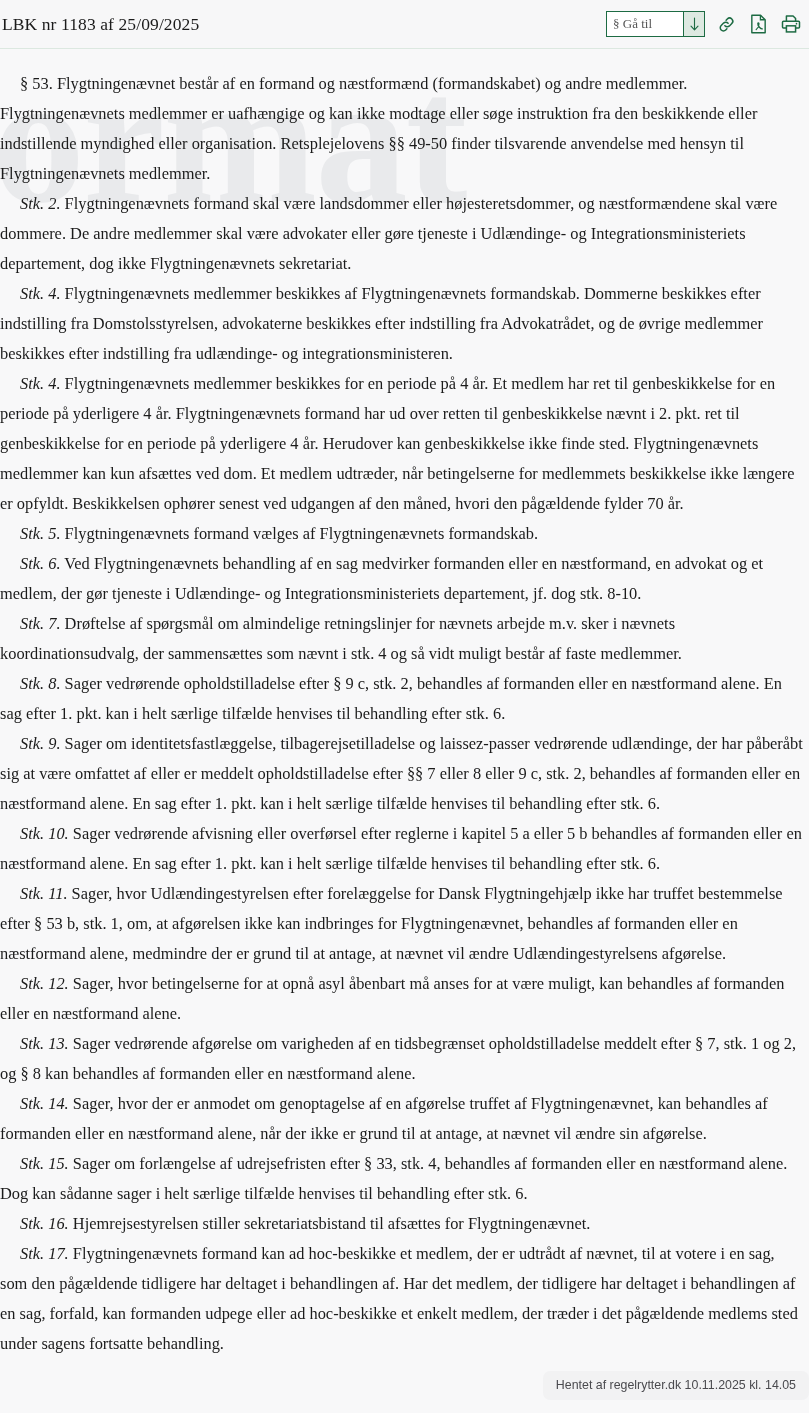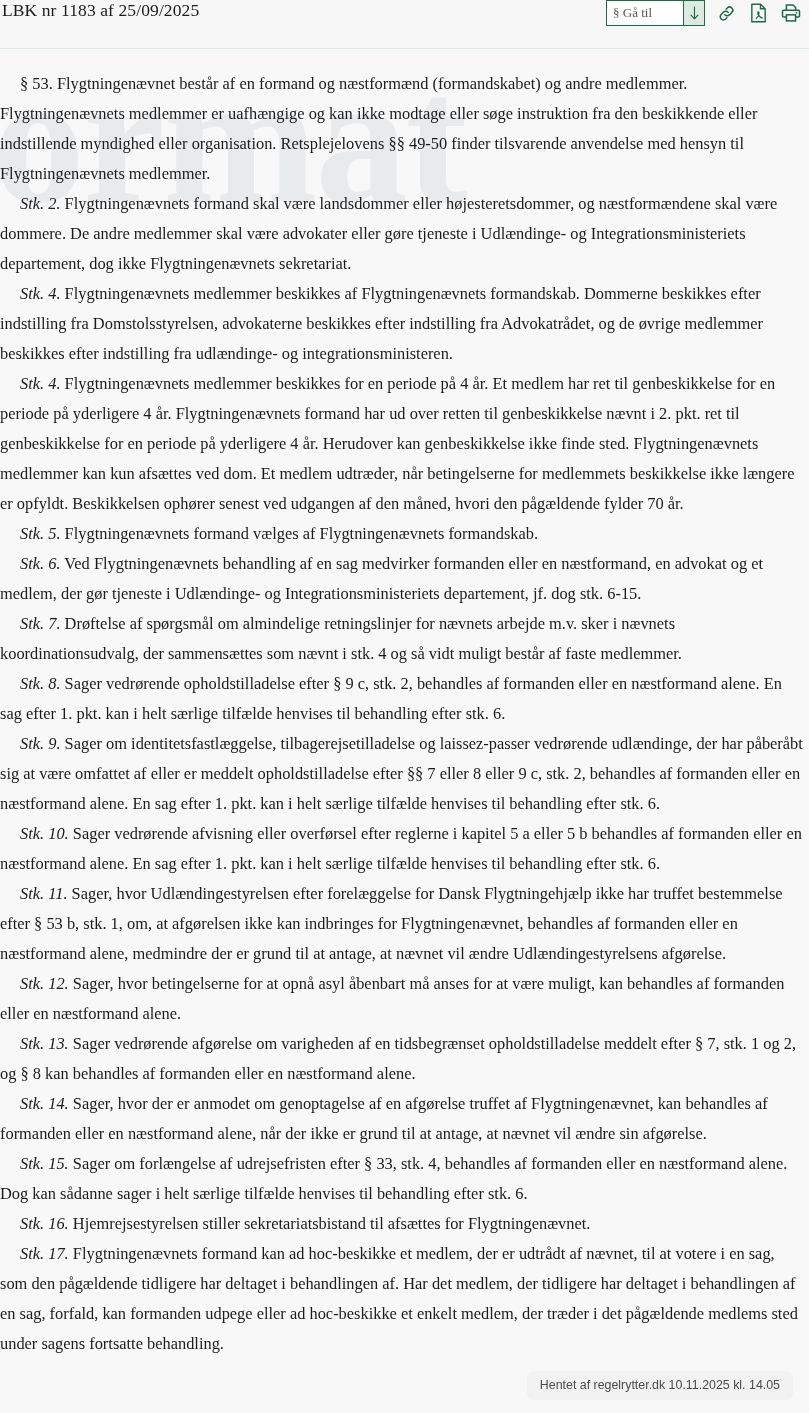--- a/index.html
+++ b/index.html
@@ -40,21 +40,21 @@
   }
 
   
   #header {
     position: relative;
     z-index: 3;
     height: 49px;
     background: #f7f7f8;
     border-bottom: 1px solid #dce8e0;
     display: flex;
-    align-items: flex-start;
+    align-items: center;
     padding: 0 8px 0 2px;
   }
   #doc-title {
     font-size: 17.5px;
     font-weight: 400;
     letter-spacing: .1px;
     color: #1b1b1b;
     font-family: "Liberation Serif", "DejaVu Serif", serif;
     white-space: nowrap;
   }
@@ -127,21 +127,21 @@
     font-style: italic;
     margin-top: 24px;
   }
   p.para .lead-roman {
     font-style: normal;
   }
 
   
   #footer-badge {
     position: absolute;
-    right: 16px;
+    right: 0;
     bottom: 13px;
     z-index: 4;
     background: #f2f2f3;
     border-radius: 7px;
     padding: 7px 13px 8px 13px;
     font-family: "Liberation Sans", "DejaVu Sans", sans-serif;
     font-size: 12.4px;
     color: #4a4a4e;
     white-space: nowrap;
   }
@@ -193,21 +193,21 @@
 
   </div>
 </div>
 
 <div id="doc-body">
     <p class="para"><span class="lead lead-roman">§ 53.</span><span> Flygtningenævnet består af en formand og næstformænd (formandskabet) og andre medlemmer. Flygtningenævnets medlemmer er uafhængige og kan ikke modtage eller søge instruktion fra den beskikkende eller indstillende myndighed eller organisation. Retsplejelovens §§ 49-50 finder tilsvarende anvendelse med hensyn til Flygtningenævnets medlemmer.</span></p>
     <p class="para"><span class="lead">Stk. 2.</span><span> Flygtningenævnets formand skal være landsdommer eller højesteretsdommer, og næstformændene skal være dommere. De andre medlemmer skal være advokater eller gøre tjeneste i Udlændinge- og Integrationsministeriets departement, dog ikke Flygtningenævnets sekretariat.</span></p>
     <p class="para"><span class="lead">Stk. 4.</span><span> Flygtningenævnets medlemmer beskikkes af Flygtningenævnets formandskab. Dommerne beskikkes efter indstilling fra Domstolsstyrelsen, advokaterne beskikkes efter indstilling fra Advokatrådet, og de øvrige medlemmer beskikkes efter indstilling fra udlændinge- og integrationsministeren.</span></p>
     <p class="para"><span class="lead">Stk. 4.</span><span> Flygtningenævnets medlemmer beskikkes for en periode på 4 år. Et medlem har ret til genbeskikkelse for en periode på yderligere 4 år. Flygtningenævnets formand har ud over retten til genbeskikkelse nævnt i 2. pkt. ret til genbeskikkelse for en periode på yderligere 4 år. Herudover kan genbeskikkelse ikke finde sted. Flygtningenævnets medlemmer kan kun afsættes ved dom. Et medlem udtræder, når betingelserne for medlemmets beskikkelse ikke længere er opfyldt. Beskikkelsen ophører senest ved udgangen af den måned, hvori den pågældende fylder 70 år.</span></p>
     <p class="para"><span class="lead">Stk. 5.</span><span> Flygtningenævnets formand vælges af Flygtningenævnets formandskab.</span></p>
-    <p class="para"><span class="lead">Stk. 6.</span><span> Ved Flygtningenævnets behandling af en sag medvirker formanden eller en næstformand, en advokat og et medlem, der gør tjeneste i Udlændinge- og Integrationsministeriets departement, jf. dog stk. 6-15.</span></p>
+    <p class="para"><span class="lead">Stk. 6.</span><span> Ved Flygtningenævnets behandling af en sag medvirker formanden eller en næstformand, en advokat og et medlem, der gør tjeneste i Udlændinge- og Integrationsministeriets departement, jf. dog stk. 8-10.</span></p>
     <p class="para"><span class="lead">Stk. 7.</span><span> Drøftelse af spørgsmål om almindelige retningslinjer for nævnets arbejde m.v. sker i nævnets koordinationsudvalg, der sammensættes som nævnt i stk. 4 og så vidt muligt består af faste medlemmer.</span></p>
     <p class="para"><span class="lead">Stk. 8.</span><span> Sager vedrørende opholdstilladelse efter § 9 c, stk. 2, behandles af formanden eller en næstformand alene. En sag efter 1. pkt. kan i helt særlige tilfælde henvises til behandling efter stk. 6.</span></p>
     <p class="para"><span class="lead">Stk. 9.</span><span> Sager om identitetsfastlæggelse, tilbagerejsetilladelse og laissez-passer vedrørende udlændinge, der har påberåbt sig at være omfattet af eller er meddelt opholdstilladelse efter §§ 7 eller 8 eller 9 c, stk. 2, behandles af formanden eller en næstformand alene. En sag efter 1. pkt. kan i helt særlige tilfælde henvises til behandling efter stk. 6.</span></p>
     <p class="para"><span class="lead">Stk. 10.</span><span> Sager vedrørende afvisning eller overførsel efter reglerne i kapitel 5 a eller 5 b behandles af formanden eller en næstformand alene. En sag efter 1. pkt. kan i helt særlige tilfælde henvises til behandling efter stk. 6.</span></p>
     <p class="para"><span class="lead">Stk. 11.</span><span> Sager, hvor Udlændingestyrelsen efter forelæggelse for Dansk Flygtningehjælp ikke har truffet bestemmelse efter § 53 b, stk. 1, om, at afgørelsen ikke kan indbringes for Flygtningenævnet, behandles af formanden eller en næstformand alene, medmindre der er grund til at antage, at nævnet vil ændre Udlændingestyrelsens afgørelse.</span></p>
     <p class="para"><span class="lead">Stk. 12.</span><span> Sager, hvor betingelserne for at opnå asyl åbenbart må anses for at være muligt, kan behandles af formanden eller en næstformand alene.</span></p>
     <p class="para"><span class="lead">Stk. 13.</span><span> Sager vedrørende afgørelse om varigheden af en tidsbegrænset opholdstilladelse meddelt efter § 7, stk. 1 og 2, og § 8 kan behandles af formanden eller en næstformand alene.</span></p>
     <p class="para"><span class="lead">Stk. 14.</span><span> Sager, hvor der er anmodet om genoptagelse af en afgørelse truffet af Flygtningenævnet, kan behandles af formanden eller en næstformand alene, når der ikke er grund til at antage, at nævnet vil ændre sin afgørelse.</span></p>
     <p class="para"><span class="lead">Stk. 15.</span><span> Sager om forlængelse af udrejsefristen efter § 33, stk. 4, behandles af formanden eller en næstformand alene. Dog kan sådanne sager i helt særlige tilfælde henvises til behandling efter stk. 6.</span></p>
     <p class="para"><span class="lead">Stk. 16.</span><span> Hjemrejsestyrelsen stiller sekretariatsbistand til afsættes for Flygtningenævnet.</span></p>

